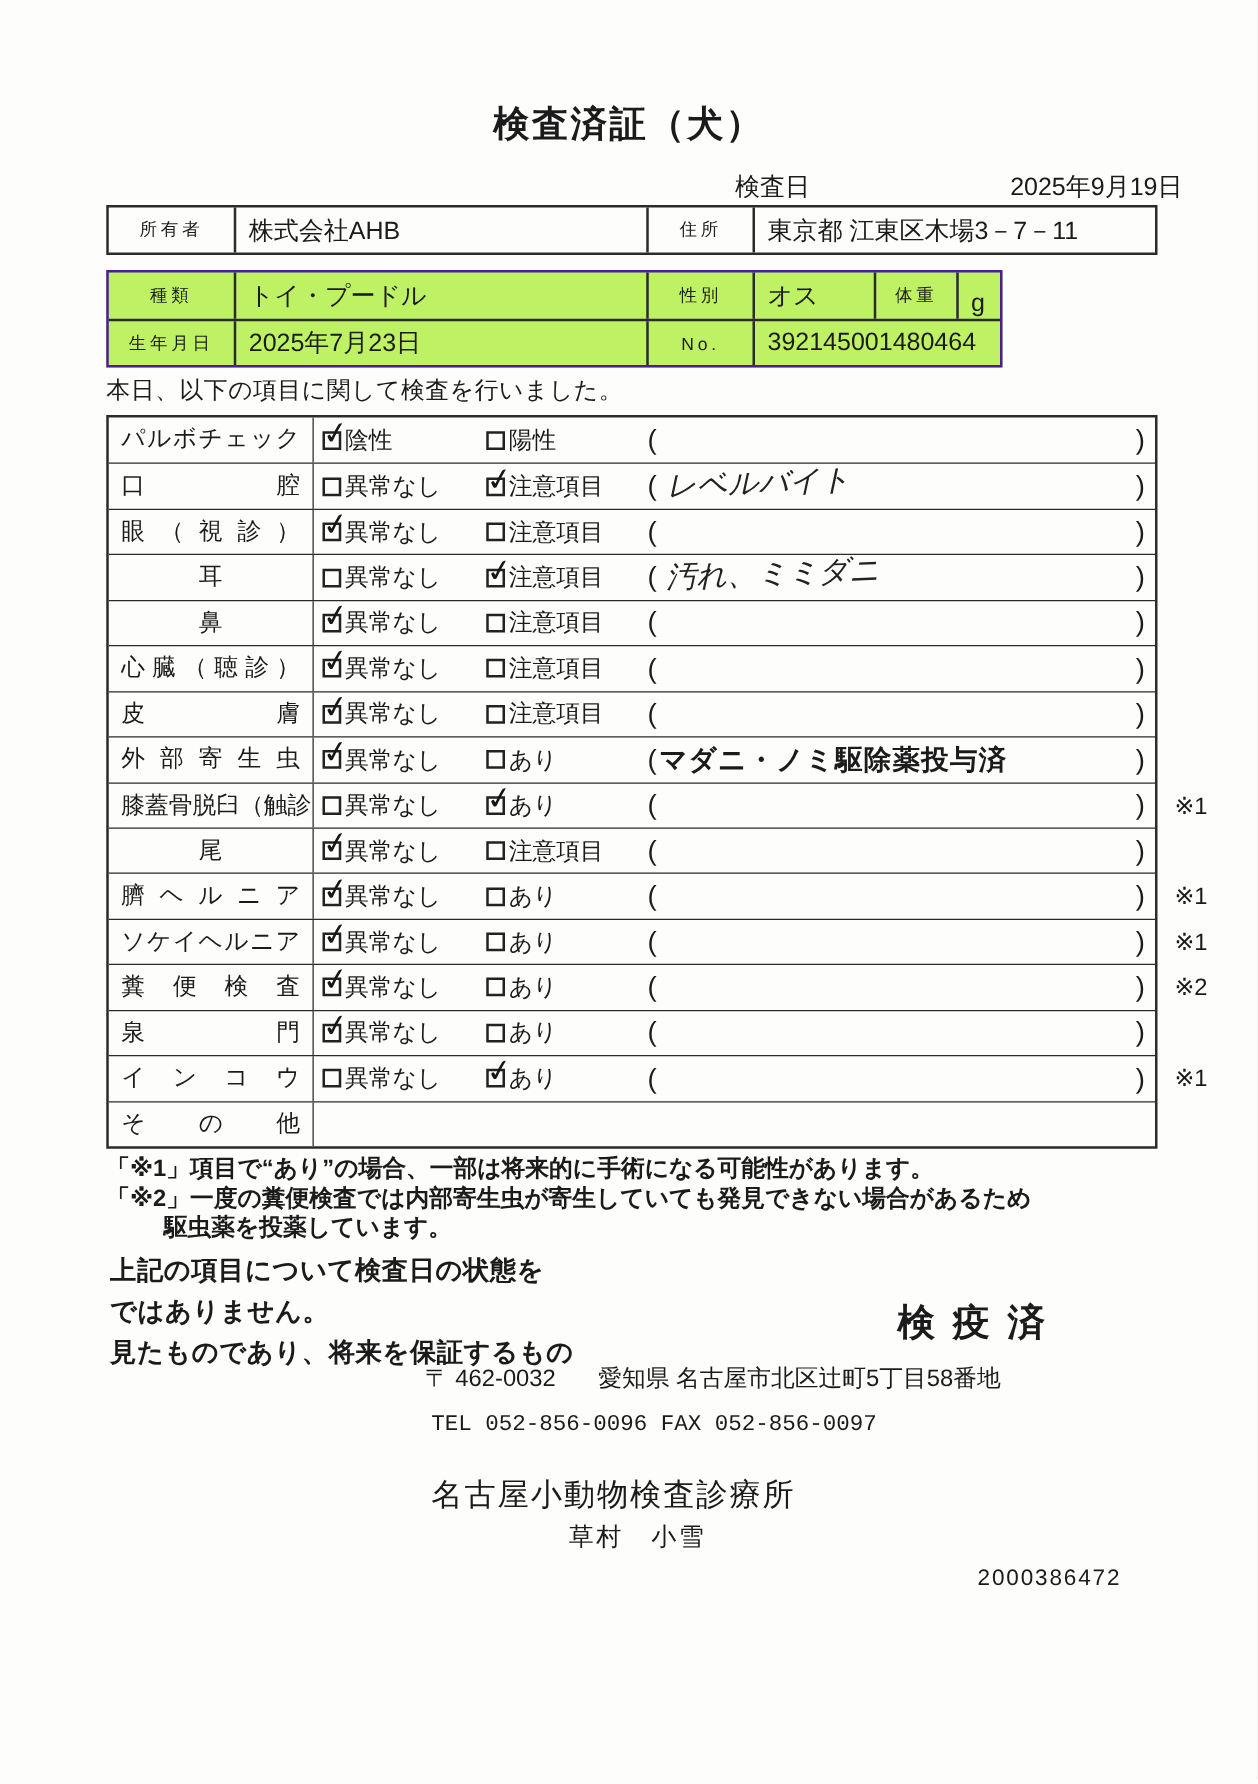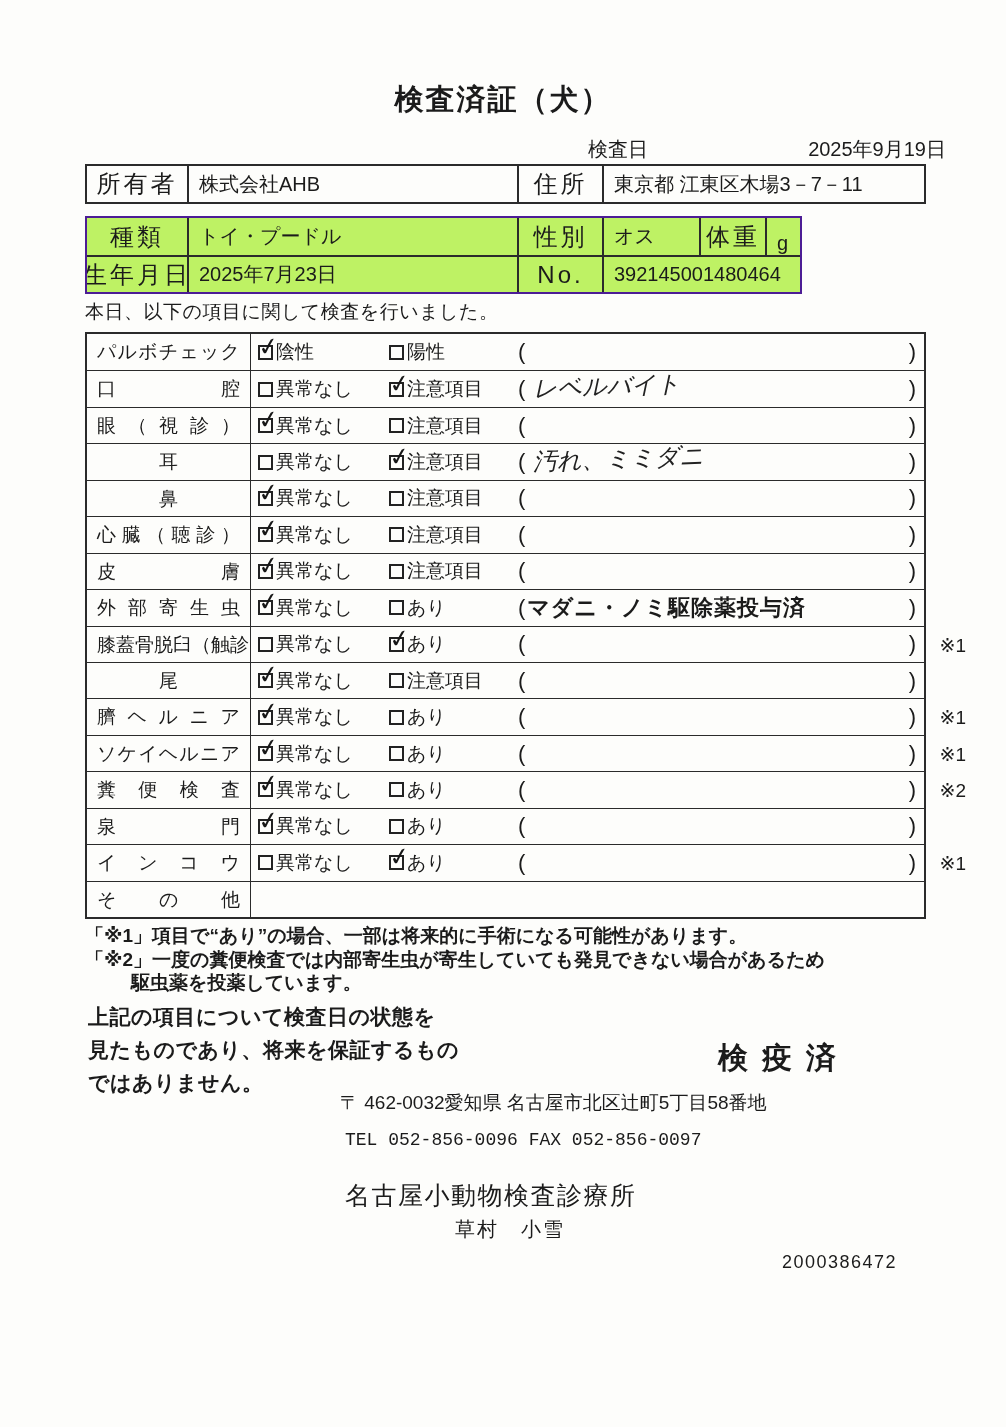--- a/index.html
+++ b/index.html
@@ -13,21 +13,21 @@
   .abs { position:absolute; }
 
   .title { top:80px; left:0; width:100%; text-align:center; font-size:29px; font-weight:600; letter-spacing:2px; }
 
   .date-row { top:136px; left:588px; width:358px; display:flex; justify-content:space-between; font-size:20px; }
 
   .box { border:2px solid #2b2b2b; display:flex; background:#fdfdfb; }
   .cell { display:flex; align-items:center; overflow:hidden; white-space:nowrap; }
   .bl { border-left:2px solid #2b2b2b; }
   .bt { border-top:2px solid #2b2b2b; }
-  .c-label { justify-content:center; font-size:24px; letter-spacing:3px; }
+  .c-label { justify-content:center; font-size:14px; letter-spacing:3px; }
   .c-value { padding-left:10px; font-size:20px; }
   .w100 { width:100px; } .w330 { width:330px; } .w85 { width:85px; }
   .w97 { width:97px; } .w66 { width:66px; }
   .grow { flex:1; }
 
   .owner-table { top:164px; left:85px; width:841px; height:40px; }
 
   .pet-table { top:216px; left:85px; width:717px; border:2px solid #4c1d95; background:#bef264; }
   .prow { display:flex; height:37px; }
   .weight-cell { justify-content:flex-end; gap:16px; padding-right:12px; font-size:20px;align-items:flex-end; }
@@ -64,21 +64,21 @@
   .comment-text.printed { font-weight:700; font-size:22px; letter-spacing:1px; padding-left:2px; }
   .note-marker { position:absolute; right:-42px; top:7px; font-size:19px; white-space:nowrap; }
 
   .footnotes { top:924px; left:85px; font-size:19px; line-height:23.5px;font-weight:bold; }
   .footnote-indent { padding-left:46px; }
 
   .disclaimer { top:1000px; left:88px; font-size:21px; font-weight:600; line-height:33px; letter-spacing:0.5px; }
 
   .stamp { top:1038px; left:718px; font-size:30px; font-weight:600; letter-spacing:14px; white-space:nowrap; }
 
-  .clinic-postal-row { top:1090px; left:340px; font-size:19px; display:flex; white-space:nowrap; }
+  .clinic-postal-row { top:1090px; left:340px; font-size:19px; display:flex; gap:34px; white-space:nowrap; }
   .tel-row { top:1130px; left:345px; font-size:18px; font-family:"Liberation Mono","DejaVu Sans Mono",monospace; white-space:nowrap; }
   .clinic-name { top:1179px; left:345px; font-size:25px; letter-spacing:1.5px; white-space:nowrap; }
   .vet-name { top:1216px; left:455px; font-size:20px; letter-spacing:2px; white-space:nowrap; }
   .serial { top:1252px; left:782px; font-size:18px; letter-spacing:1.5px; }
 </style>
 </head>
 <body>
 
 <div class="page">
 
@@ -501,22 +501,22 @@
 </div>
 
   <div class="abs footnotes">
     <div>「※1」項目で“あり”の場合、一部は将来的に手術になる可能性があります。</div>
     <div>「※2」一度の糞便検査では内部寄生虫が寄生していても発見できない場合があるため</div>
     <div class="footnote-indent">駆虫薬を投薬しています。</div>
   </div>
 
   <div class="abs disclaimer">
     <div>上記の項目について検査日の状態を</div>
+    <div>ではありません。</div>
     <div>見たものであり、将来を保証するもの</div>
-    <div>ではありません。</div>
   </div>
 
   <div class="abs stamp">検疫済</div>
 
   <div class="abs clinic-postal-row">
     <span>〒 462-0032</span>
     <span>愛知県 名古屋市北区辻町5丁目58番地</span>
   </div>
   <div class="abs tel-row">TEL 052-856-0096  FAX 052-856-0097</div>
   <div class="abs clinic-name">名古屋小動物検査診療所</div>

